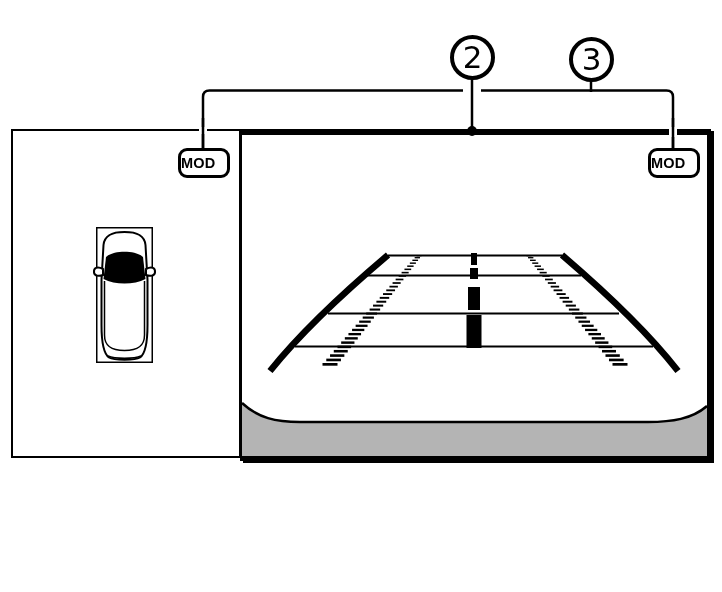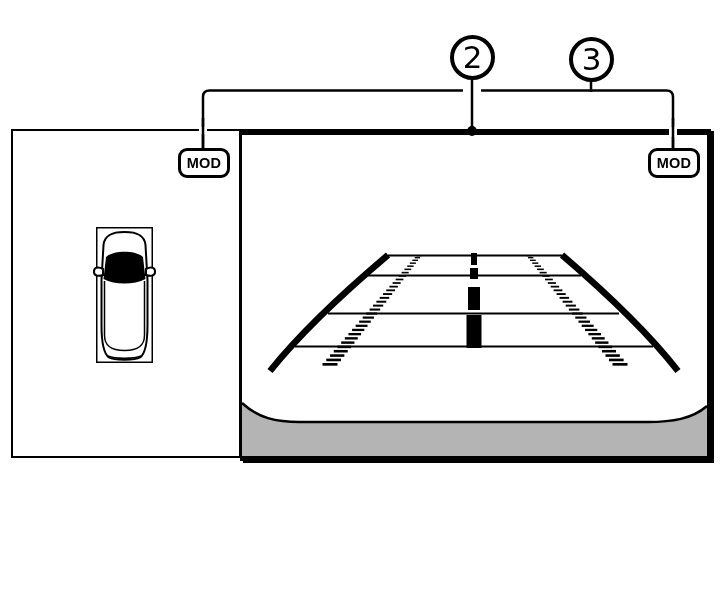--- a/index.html
+++ b/index.html
@@ -27,21 +27,21 @@
     border:4px solid #000;border-radius:50%;background:#fff;z-index:4;
     display:flex;align-items:center;justify-content:center;
     font-family:"DejaVu Sans","Liberation Sans",sans-serif;
     font-size:31px;font-weight:400;color:#000;line-height:1;
   }
   .callout-2{left:450px;top:35px;}
   .callout-3{left:569px;top:37px;}
   .mod-badge{
     position:absolute;width:52px;height:30px;box-sizing:border-box;
     border:3.5px solid #000;border-radius:9px;background:#fff;z-index:4;
-    display:flex;align-items:center;justify-content:center;
+    display:flex;align-items:center;justify-content:flex-start;
     font-weight:700;font-size:14.5px;letter-spacing:0.2px;color:#000;
   }
   .mod-left{left:178px;top:148px;}
   .mod-right{left:648px;top:148px;}
 </style>
 </head>
 <body>
 
 <div class="stage">
 

